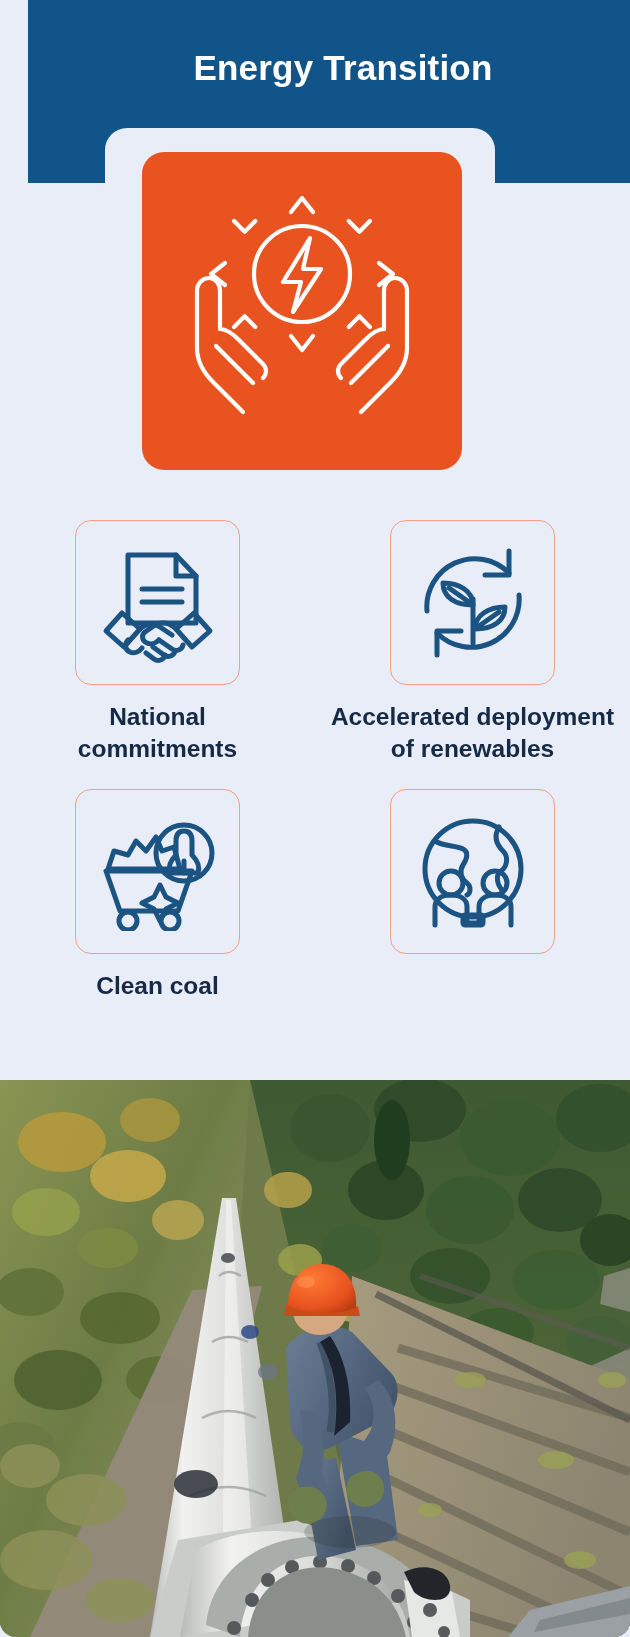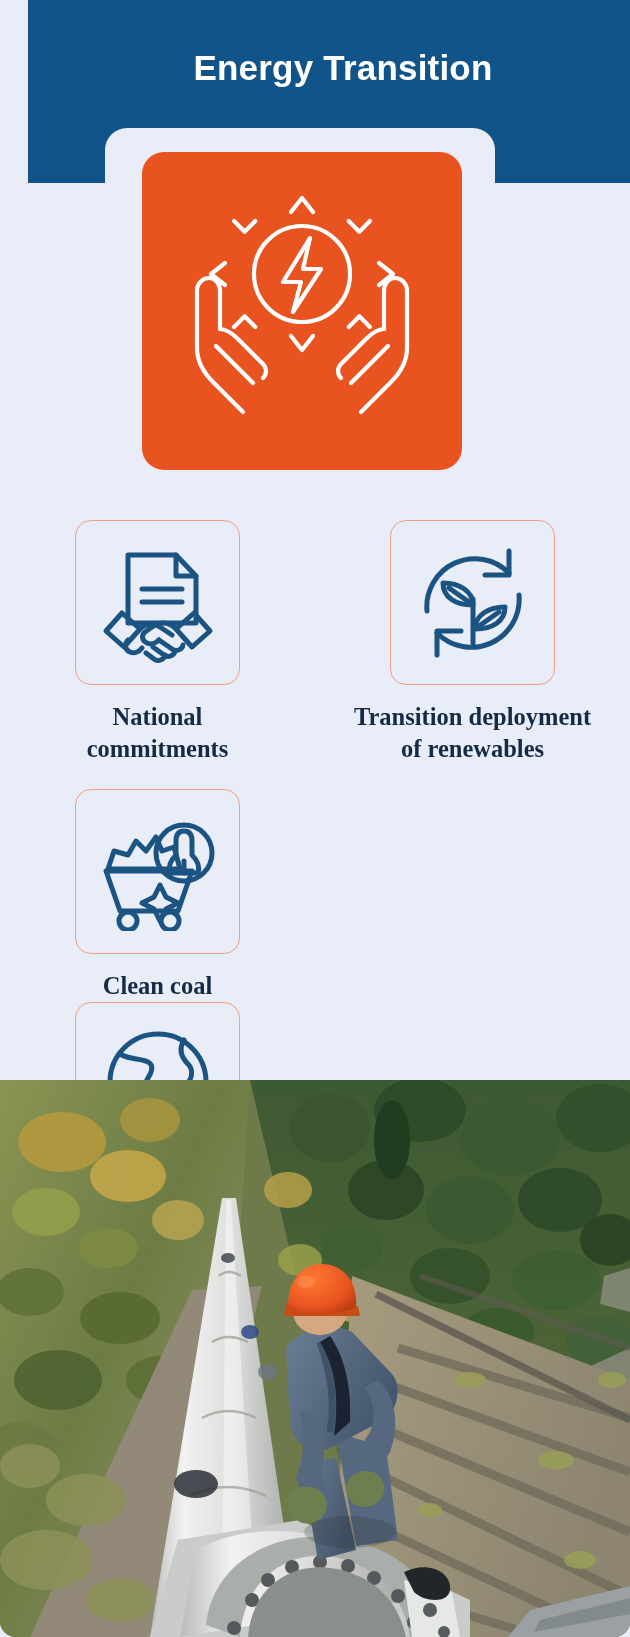--- a/index.html
+++ b/index.html
@@ -35,25 +35,25 @@
   }
   .hero-tile {
     position:absolute; left:142px; top:152px; width:320px; height:318px;
     background:#e8531f;
     border-radius:22px;
   }
   .hero-tile svg { position:absolute; left:50%; top:50%; transform:translate(-50%,-50%); }
 
   
   .grid {
-    position:absolute; left:0; top:520px; width:532px;font-family:Liberation Serif, serif;
+    position:absolute; left:0; top:520px; width:532px;
   }
   .grid-row { display:flex; width:630px; }
   .cell { width:315px; display:flex; flex-direction:column; align-items:center; }
-  .cell-row2 { margin-top:24px;flex-direction:column; }
+  .cell-row2 { margin-top:24px; }
 
   .icon-box {
     width:165px; height:165px;
     border:1.6px solid #f2a083;
     border-radius:16px;
     background:#e9edf8;
     display:flex; align-items:center; justify-content:center;
   }
   .cell-label {
     margin-top:16px;
@@ -153,21 +153,21 @@
 
             <line x1="60" y1="100" x2="60" y2="56"></line>
 
             <path d="M60 62 C42 62 30 54 30 40 C46 40 60 48 60 62 Z"></path>
             <line x1="36" y1="45" x2="56" y2="59"></line>
 
             <path d="M62 86 C80 86 92 78 92 64 C76 64 62 72 62 86 Z"></path>
             <line x1="86" y1="69" x2="66" y2="83"></line>
           </svg>
         </div>
-        <div class="cell-label">Transition deployment
+        <div class="cell-label">Accelerated deployment
 of renewables</div>
       </div>
 
     </div>
 
     <div class="grid-row cell-row2">
 
       <div class="cell">
         <div class="icon-box">
           <svg width="120" height="120" viewBox="0 0 120 120" fill="none" stroke="#1b5382" stroke-width="5" stroke-linecap="round" stroke-linejoin="round">

